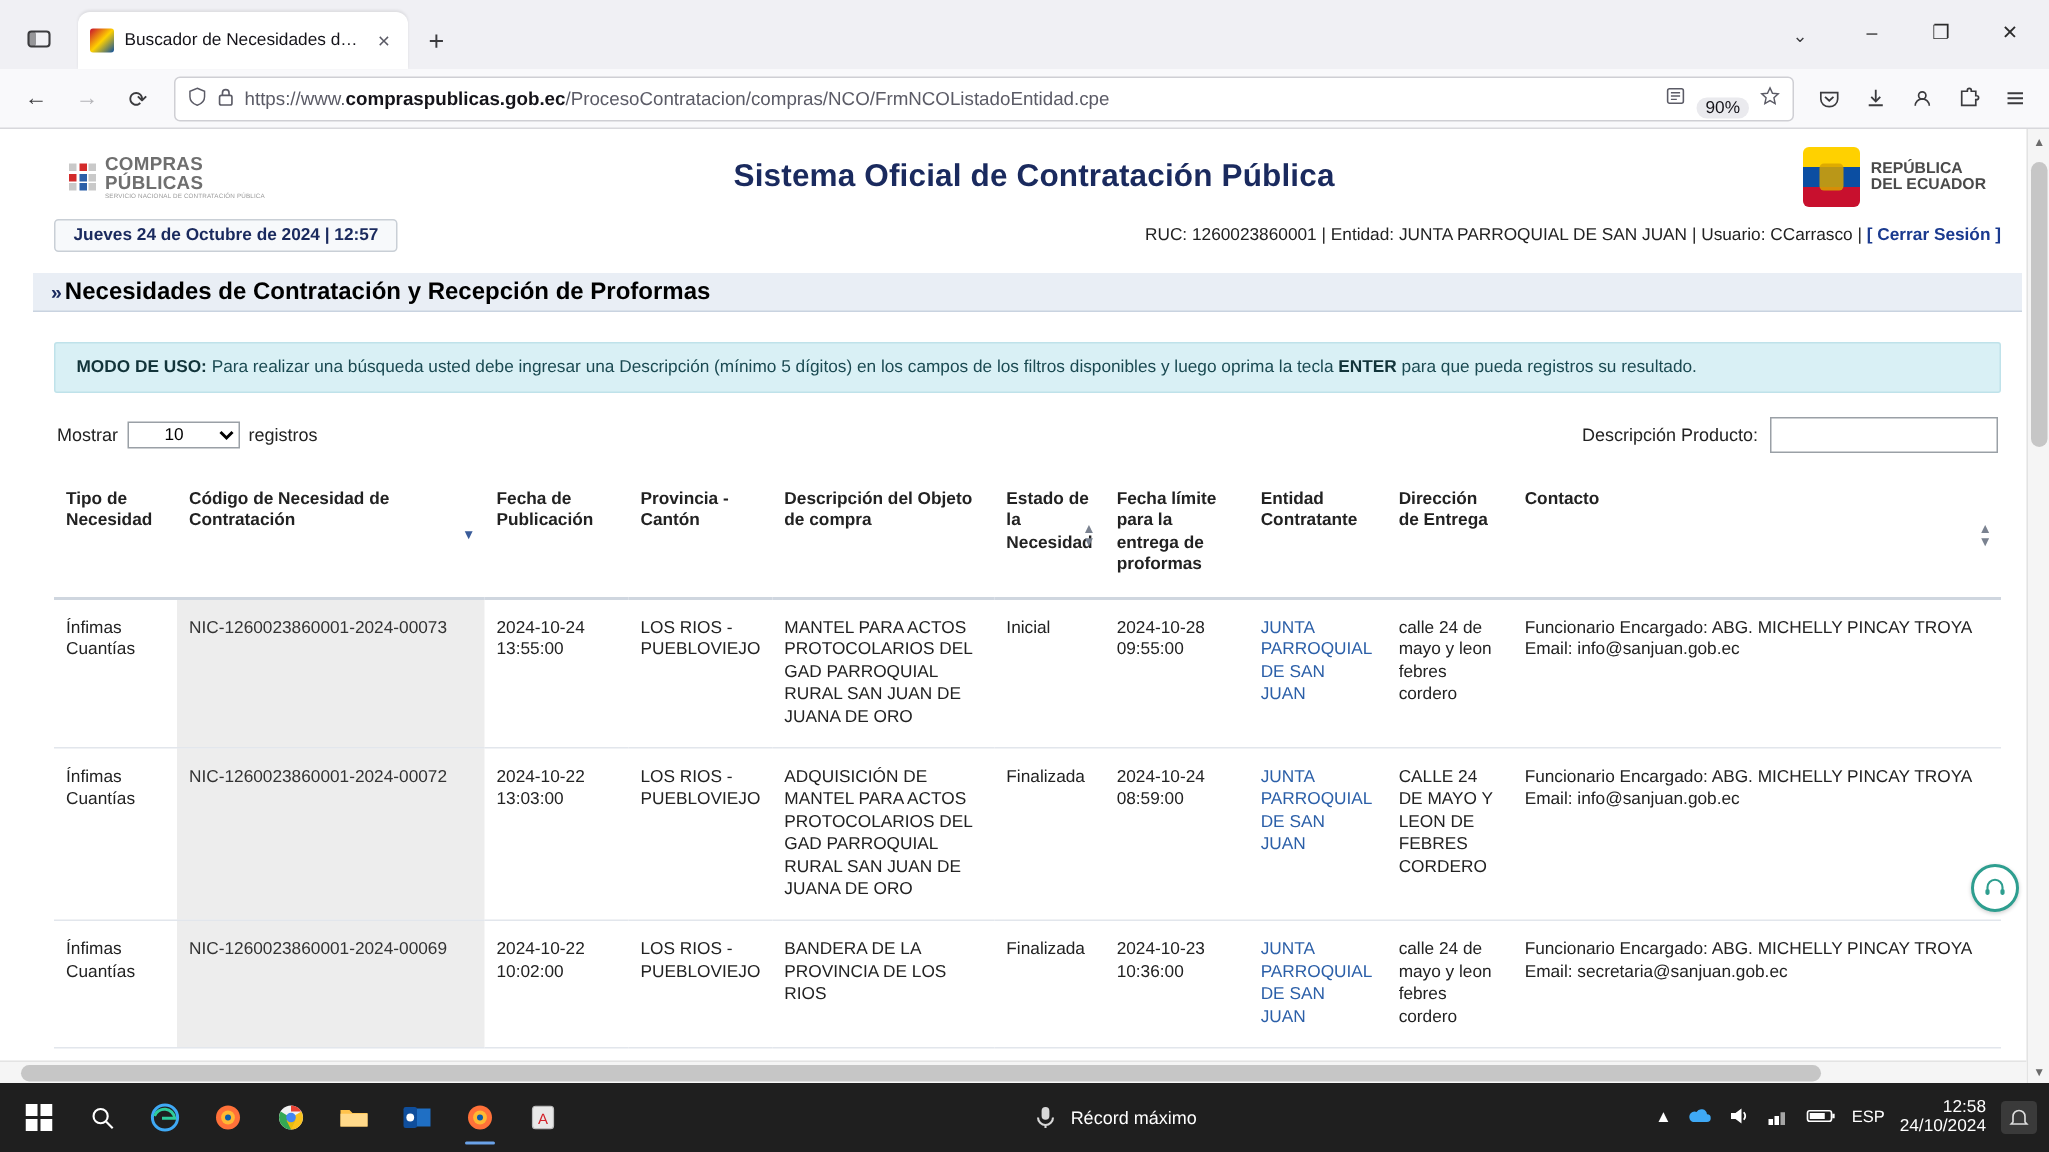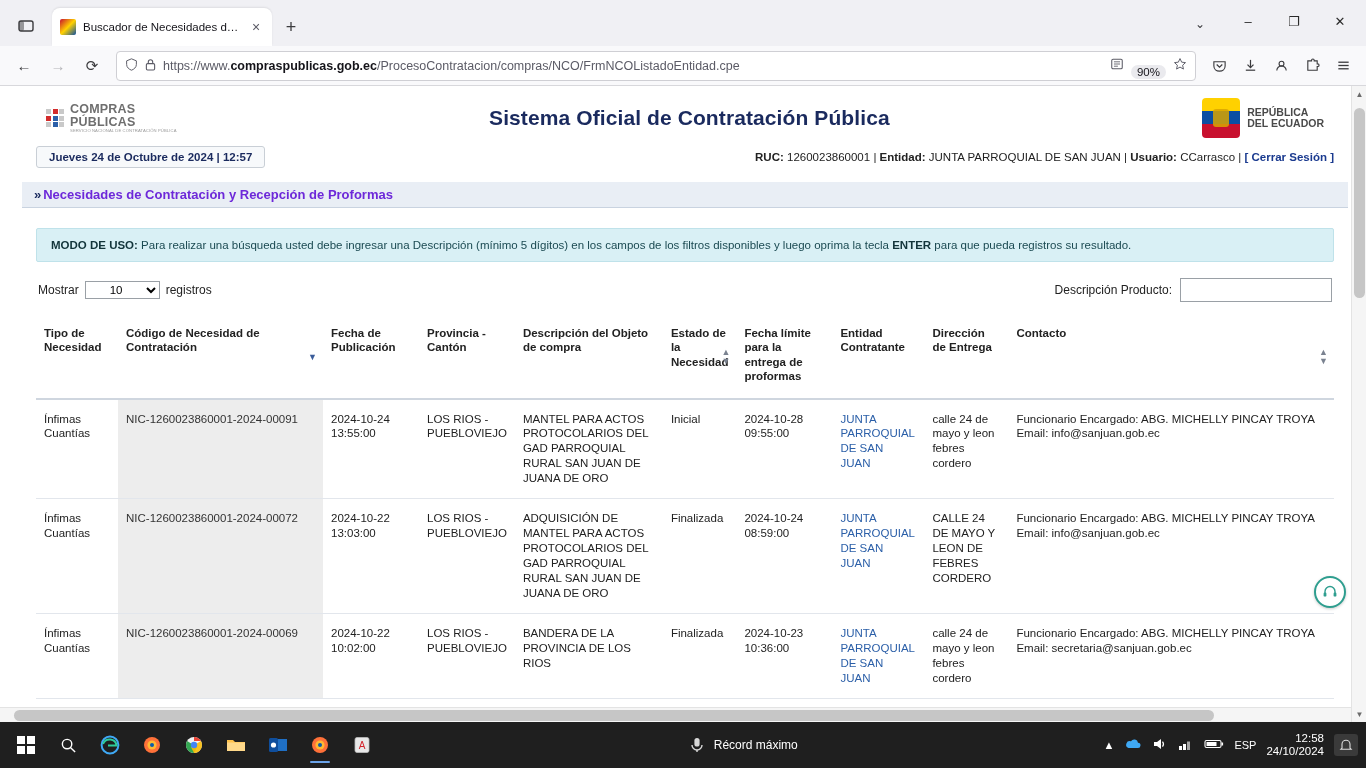--- a/index.html
+++ b/index.html
@@ -63,36 +63,36 @@
   .ec-text { line-height:1.05; }
   .ec-text .e1 { font-size:10.5px; font-weight:700; color:#4a4a4a; }
   .ec-text .e2 { font-size:10.5px; font-weight:700; color:#4a4a4a; }
 
   .infobar { display:flex; align-items:center; justify-content:space-between; padding:2px 14px 6px 14px; }
   .datechip {
     border:1px solid #c9cfd6; background:#f7f9fb; font-size:11.5px; color:#1a2a5e;
     padding:4px 12px; border-radius:3px; font-weight:700;
   }
   .userinfo { font-size:11.5px; color:#222; }
-  .userinfo b { font-weight:700;text-align:right; }
+  .userinfo b { font-weight:400;text-align:right; }
   .userinfo a { color:#1a3a8f; font-weight:700; text-decoration:none; }
 
   .menubar { background:#2d2d72; height:22px; display:flex; align-items:stretch; padding-left:222px; }
   .menubar .mi {
     color:#ffffff; font-size:11.5px; padding:0 18px; display:flex; align-items:center;
     border-right:1px solid #4a4a91; white-space:nowrap;
   }
   .menubar .mi:first-child { border-left:1px solid #4a4a91; }
 
   .crumbbar {
     background:#e9eef5; border-bottom:1px solid #c9d3e0; height:26px;
     display:flex; align-items:center; padding-left:12px; margin-top:8px;
   }
   .crumbbar .arrow { color:#1a2a5e; font-size:13px; font-weight:700; margin-right:2px; }
-  .crumbbar .ctitle { color:#6d28d9; font-size:13px; font-weight:700; }
+  .crumbbar .ctitle { color:#000000; font-size:16px; font-weight:700; }
 
   .content { padding:20px 14px 0 14px; }
   .notice {
     background:#d9f0f5; border:1px solid #bfe2ea; color:#1b4a52;
     font-size:11.5px; padding:10px 14px; border-radius:2px;
   }
   .notice b { color:#12343a; font-weight:700; }
 
   .controls { display:flex; align-items:center; justify-content:space-between; margin-top:16px; padding:0 2px;gap:33px; }
   .showrecs { font-size:12px; color:#222; display:flex; align-items:center; gap:6px; }
@@ -328,21 +328,21 @@
               <th class="col6"><span>Estado de la Necesidad</span><span class="sorticon">▲<br>▼</span></th>
               <th class="col7">Fecha límite para la entrega de proformas</th>
               <th class="col8">Entidad Contratante</th>
               <th class="col9">Dirección de Entrega</th>
               <th class="col10"><span>Contacto</span><span class="sorticon">▲<br>▼</span></th>
             </tr>
           </thead>
           <tbody>
             <tr>
               <td>Ínfimas Cuantías</td>
-              <td class="codecol">NIC-1260023860001-2024-00091</td>
+              <td class="codecol">NIC-1260023860001-2024-00073</td>
               <td>2024-10-24 13:55:00</td>
               <td>LOS RIOS - PUEBLOVIEJO</td>
               <td>MANTEL PARA ACTOS PROTOCOLARIOS DEL GAD PARROQUIAL RURAL SAN JUAN DE JUANA DE ORO</td>
               <td>Inicial</td>
               <td>2024-10-28 09:55:00</td>
               <td><a href="#">JUNTA PARROQUIAL DE SAN JUAN</a></td>
               <td>calle 24 de mayo y leon febres cordero</td>
               <td>Funcionario Encargado: ABG. MICHELLY PINCAY TROYA Email: info@sanjuan.gob.ec</td>
             </tr>
             <tr>

